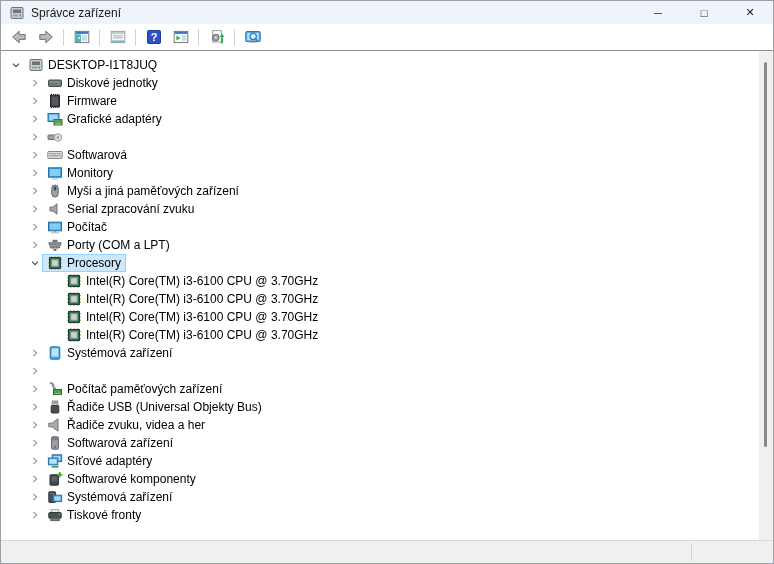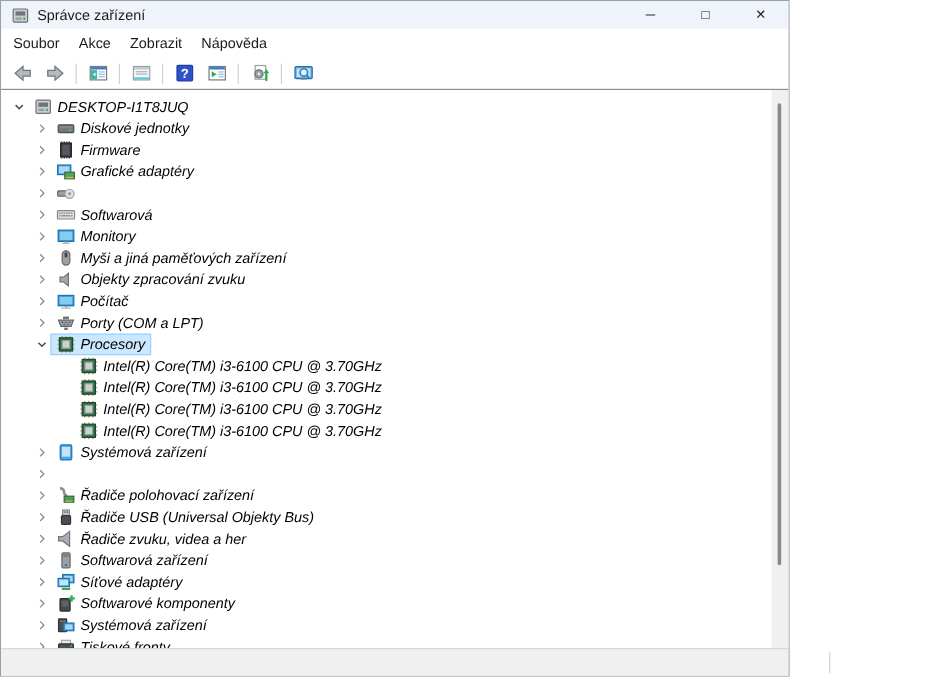--- a/index.html
+++ b/index.html
@@ -1,38 +1,38 @@
 <!DOCTYPE html>
 <html style="--titlebar-bg: #eff3fa; --sel-bg: #cce8ff; --sel-border: #99d1ff; --status-bg: #f0f0f0; --toolbar-border: #8f8f8f; --thumb: #858a8f;"><head>
 <meta charset="utf-8">
 <style>
   html,body{margin:0;padding:0;background:#fff;}
   body{width:774px;height:564px;overflow:hidden;font-family:"Liberation Sans",sans-serif;
        -webkit-font-smoothing:antialiased;}
-  .window{width:658px;height:564px;box-sizing:border-box;border:1px solid #9aa0a6;
+  .window{width:774px;height:564px;box-sizing:border-box;border:1px solid #9aa0a6;
           display:flex;flex-direction:column;background:#fff;}
   
   .titlebar{height:23px;flex:0 0 23px;background:var(--titlebar-bg);display:flex;align-items:center;}
   .title-icon{width:16px;height:16px;margin:0 6px 0 8px;flex:0 0 auto;}
   .title-text{font-size:12px;color:#1b1b1b;}
   .win-controls{margin-left:auto;display:flex;height:100%;}
   .ctrl{width:46px;height:100%;display:flex;align-items:center;justify-content:center;
         font-size:11px;color:#222;cursor:default;}
   
   .menubar{height:24px;flex:0 0 24px;background:#fff;display:flex;align-items:center;padding-left:2px;}
   .menu-item{font-size:12px;color:#1b1b1b;padding:3px 8px;cursor:default;}
   
   .toolbar{height:26px;flex:0 0 26px;background:#fff;border-bottom:1px solid var(--toolbar-border);
            display:flex;align-items:center;padding-left:4px;}
   .tb-btn{width:25px;height:22px;border:none;background:transparent;display:flex;
           align-items:center;justify-content:center;padding:0;margin:0 1px;}
   .tb-sep{width:1px;height:17px;background:#cfd2d5;margin:0 4px;flex:0 0 1px;}
   
   .content{flex:1;display:flex;overflow:hidden;background:#fff;}
-  .tree{flex:1;overflow:hidden;padding-top:5px;font-style:italic;}
+  .tree{flex:1;overflow:hidden;padding-top:5px;}
   .tree-row{height:18px;display:flex;align-items:center;white-space:nowrap;font-size:12px;color:#000;}
   .chev{width:14px;height:18px;flex:0 0 14px;display:inline-flex;align-items:center;justify-content:center;}
   .row-body{display:inline-flex;align-items:center;gap:4px;height:18px;box-sizing:border-box;
             padding:0 4px;border:1px solid transparent;}
   .row-body.selected{background:var(--sel-bg);border-color:var(--sel-border);}
   .icon16{width:16px;height:16px;flex:0 0 16px;display:inline-flex;}
   .lbl{line-height:18px;}
   
   .vscroll{width:14px;flex:0 0 14px;background:#f0f0f0;position:relative;}
   .vthumb{position:absolute;left:5px;top:11px;width:3px;height:385px;background:var(--thumb);border-radius:2px;}
@@ -55,26 +55,20 @@
         </svg>
       </span>
     <span class="title-text">Správce zařízení</span>
     <div class="win-controls">
       <span class="ctrl">─</span>
       <span class="ctrl">□</span>
       <span class="ctrl">✕</span>
     </div>
   </div>
 
-  <div class="menubar" id="menubar">
-      <span class="menu-item">Soubor</span>
-      <span class="menu-item">Akce</span>
-      <span class="menu-item">Zobrazit</span>
-      <span class="menu-item">Nápověda</span>
-    </div>
 
   <div class="toolbar" id="toolbar">
       <button class="tb-btn">
         <span class="icon16">
           <svg width="16" height="16" viewBox="0 0 16 16">
             <polygon points="14.2,5.6 8.2,5.6 8.2,2.2 1.6,8 8.2,13.8 8.2,10.4 14.2,10.4" fill="#b6bac0" stroke="#6f747a"></polygon>
           </svg>
         </span>
       </button>
       <button class="tb-btn">
@@ -327,21 +321,21 @@
             <svg width="16" height="16" viewBox="0 0 16 16">
               <path d="M6.2 4.4 L9.8 8 L6.2 11.6" fill="none" stroke="#8a8a8a" stroke-width="1.2"></path>
             </svg>
           </span>
           <span class="row-body">
             <span class="icon16">
               <svg width="16" height="16" viewBox="0 0 16 16">
                 <polygon points="3,6 6,6 10,2.8 10,13.2 6,10 3,10" fill="#a3a9af" stroke="#6d7277"></polygon>
               </svg>
             </span>
-            <span class="lbl">Objekty zpracování zvuku</span>
+            <span class="lbl">Serial zpracování zvuku</span>
           </span>
         </div>
         <div class="tree-row">
           <span style="flex: 0 0 auto; width: 27px;"></span>
           <span class="chev">
             <svg width="16" height="16" viewBox="0 0 16 16">
               <path d="M6.2 4.4 L9.8 8 L6.2 11.6" fill="none" stroke="#8a8a8a" stroke-width="1.2"></path>
             </svg>
           </span>
           <span class="row-body">
@@ -553,21 +547,21 @@
             </svg>
           </span>
           <span class="row-body">
             <span class="icon16">
               <svg width="16" height="16" viewBox="0 0 16 16">
                 <path d="M3 2 C 9 2 4 8 9 8" fill="none" stroke="#8c9196" stroke-width="2.2"></path>
                 <rect x="6.5" y="8.5" width="8" height="5" fill="#4f9d53" stroke="#316b35"></rect>
                 <rect x="7.5" y="12.2" width="6" height="0.9" fill="#d9b95c"></rect>
               </svg>
             </span>
-            <span class="lbl">Řadiče polohovací zařízení</span>
+            <span class="lbl">Počítač paměťových zařízení</span>
           </span>
         </div>
         <div class="tree-row">
           <span style="flex: 0 0 auto; width: 27px;"></span>
           <span class="chev">
             <svg width="16" height="16" viewBox="0 0 16 16">
               <path d="M6.2 4.4 L9.8 8 L6.2 11.6" fill="none" stroke="#8a8a8a" stroke-width="1.2"></path>
             </svg>
           </span>
           <span class="row-body">

